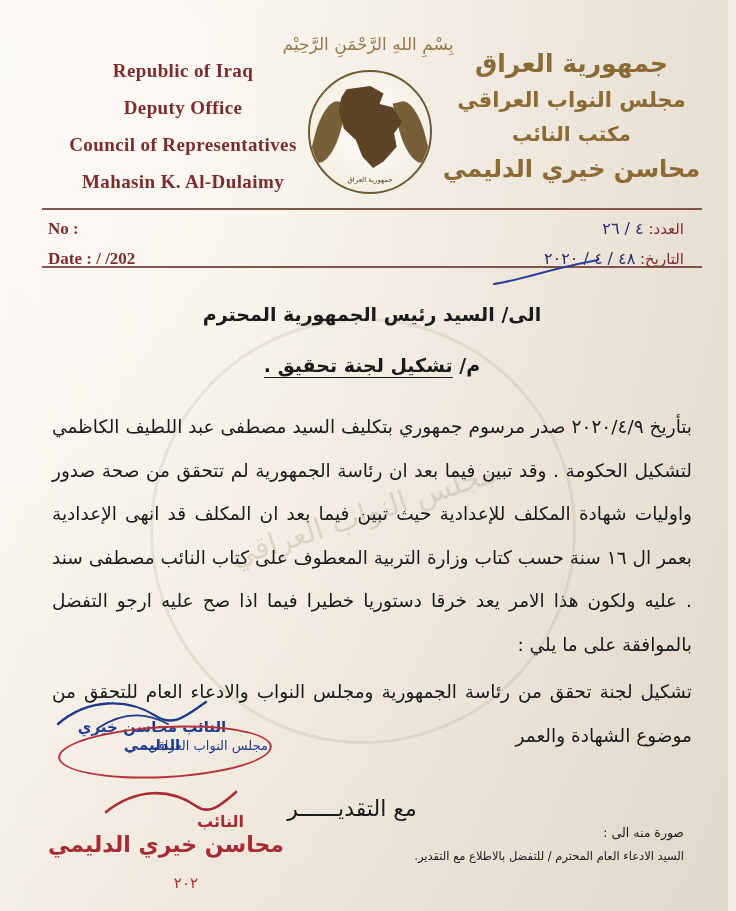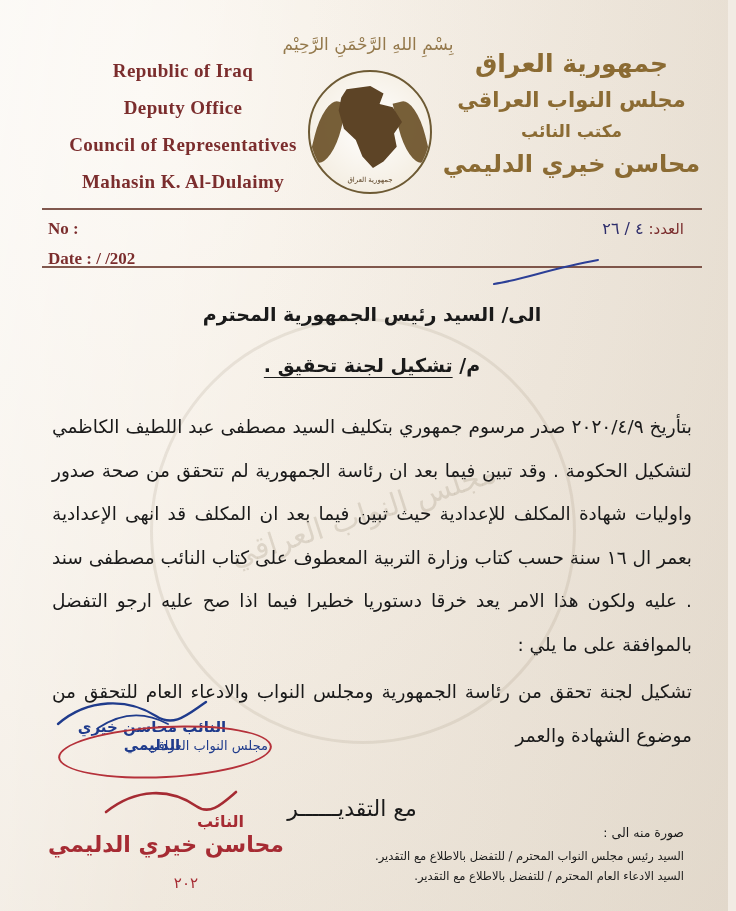--- a/index.html
+++ b/index.html
@@ -73,21 +73,21 @@
     text-align: center;
     color: #8b6b33;
     font-family: "DejaVu Sans", sans-serif;
     line-height: 1.6;
     font-size: 21px;
     font-weight: bold;
     direction: rtl;
   }
   .ar-block .l1 { font-size: 25px; letter-spacing: -1px; }
   .ar-block .l2 { font-size: 21px; }
-  .ar-block .l3 { font-size: 17px; }
+  .ar-block .l3 { font-size: 20px; }
   .ar-block .l4 { font-size: 24px; }
 
   
   .emblem {
     position: absolute;
     top: 52px;
     left: 50%;
     margin-left: -60px;
     width: 120px;
     height: 120px;
@@ -339,20 +339,24 @@
       <span>Date :</span>
       <span>/    /202</span>
     </div>
   </div>
 
   <div class="meta-ar">
     <div>
       <span>العدد:</span>
       <span class="val">٤ / ٢٦</span>
     </div>
+    <div>
+      <span>التاريخ:</span>
+      <span class="val">٤٨ / ٤ / ٢٠٢٠</span>
+    </div>
   </div>
 
   <div class="hr-bottom"></div>
 
   <div class="blue-stroke">
     <svg width="110" height="30" viewBox="0 0 110 30">
       <path d="M2 26 C 30 22, 60 10, 106 2" stroke="#2c3f96" stroke-width="2" fill="none" stroke-linecap="round"></path>
     </svg>
   </div>
 
@@ -385,17 +389,16 @@
     <svg width="150" height="34" style="position:absolute; top:0px; right:44px;" viewBox="0 0 150 34">
       <path d="M10 26 C 40 2, 74 2, 100 20 C 114 30, 126 18, 140 6" stroke="#a62b33" stroke-width="2.6" fill="none" stroke-linecap="round"></path>
     </svg>
     <div class="r1">النائب</div>
     <div class="r2">محاسن خيري الدليمي</div>
     <div class="r3">٢٠٢</div>
   </div>
 
   <div class="cc">
     <div class="cc-title">صورة منه الى :</div>
-    <div>السيد رئيس مجلس النواب المحترم / للتفضل بالاطلاع مع التقدير.</div>
     <div>السيد الادعاء العام المحترم / للتفضل بالاطلاع مع التقدير.</div>
   </div>
 
 </div>
 
 </body></html>

